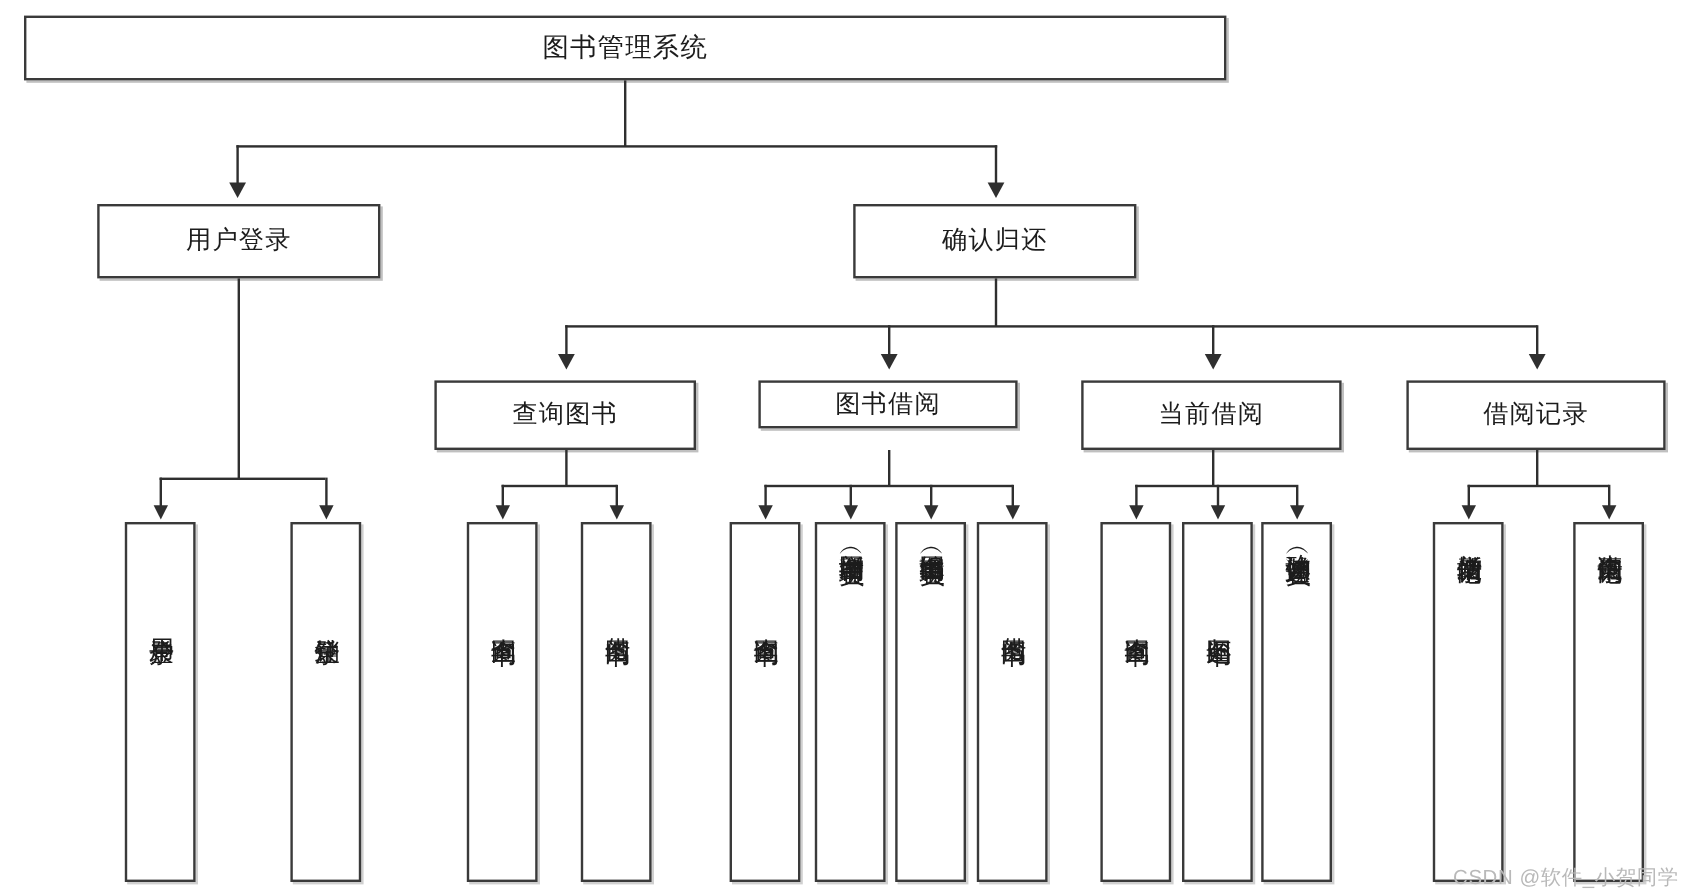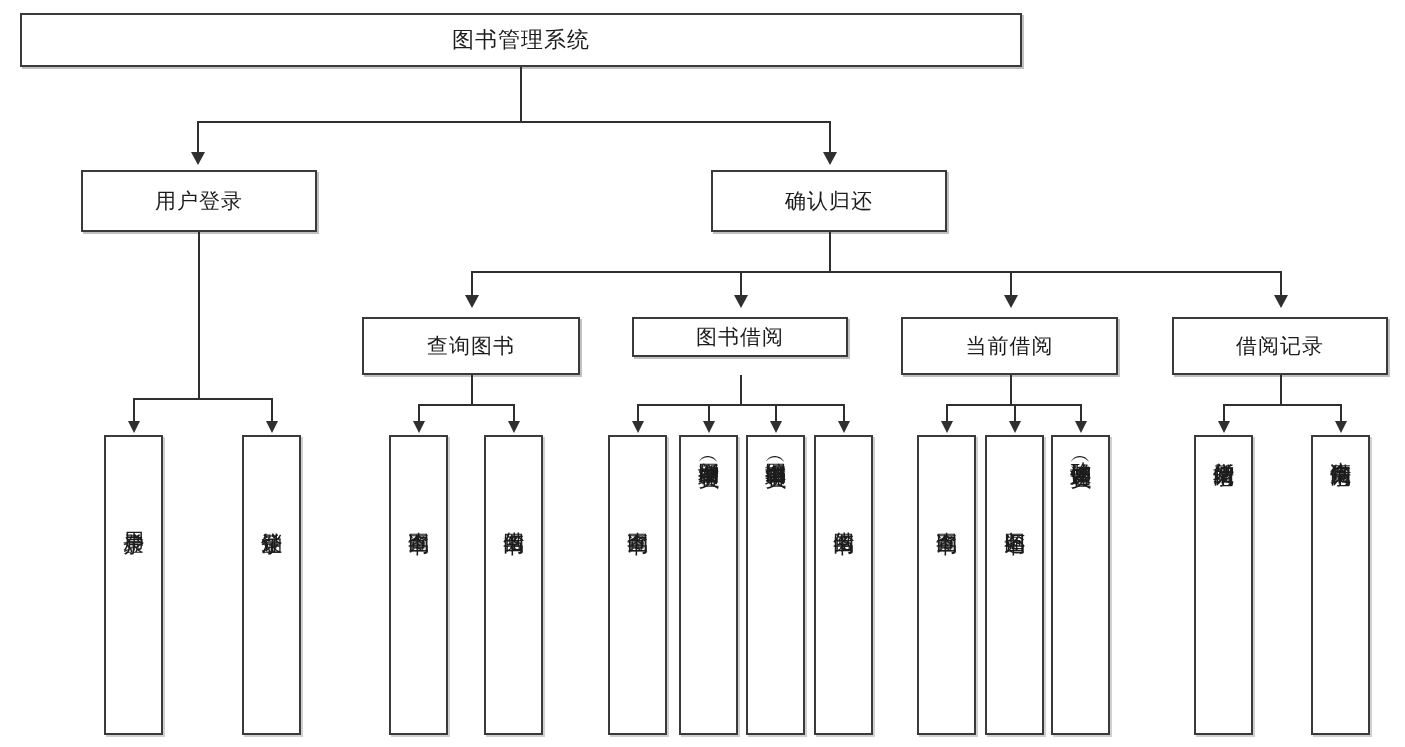--- a/index.html
+++ b/index.html
@@ -150,13 +150,14 @@
     <span class="vlbl">确认归还（管理员）</span>
   </div>
 
   <div class="leaf" style="left:1194px;top:435px;width:59px;height:300px;">
     <span class="vlbl">新增借阅记录</span>
   </div>
   <div class="leaf" style="left:1311px;top:435px;width:59px;height:300px;">
     <span class="vlbl">查询借阅记录</span>
   </div>
 
+  <div id="watermark">CSDN @软件_小贺同学</div>
 </div>
 
 </body></html>

